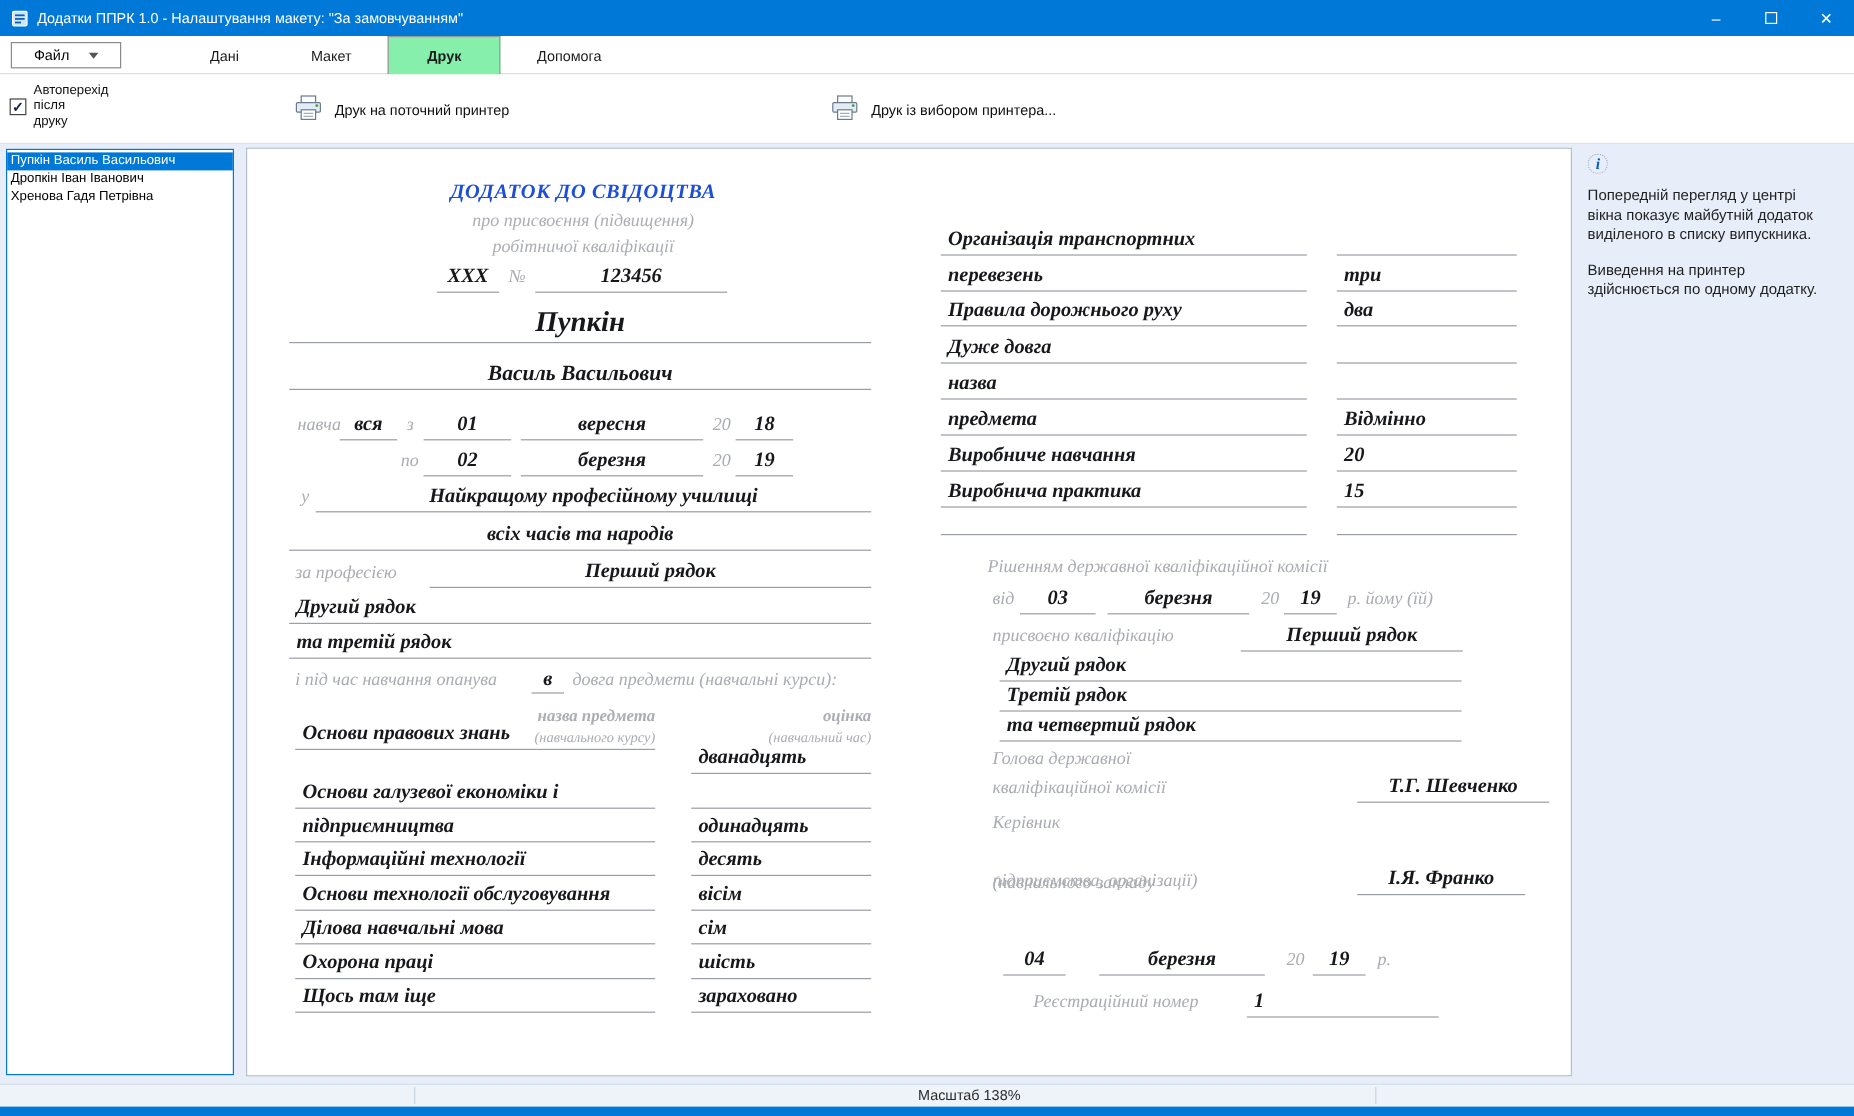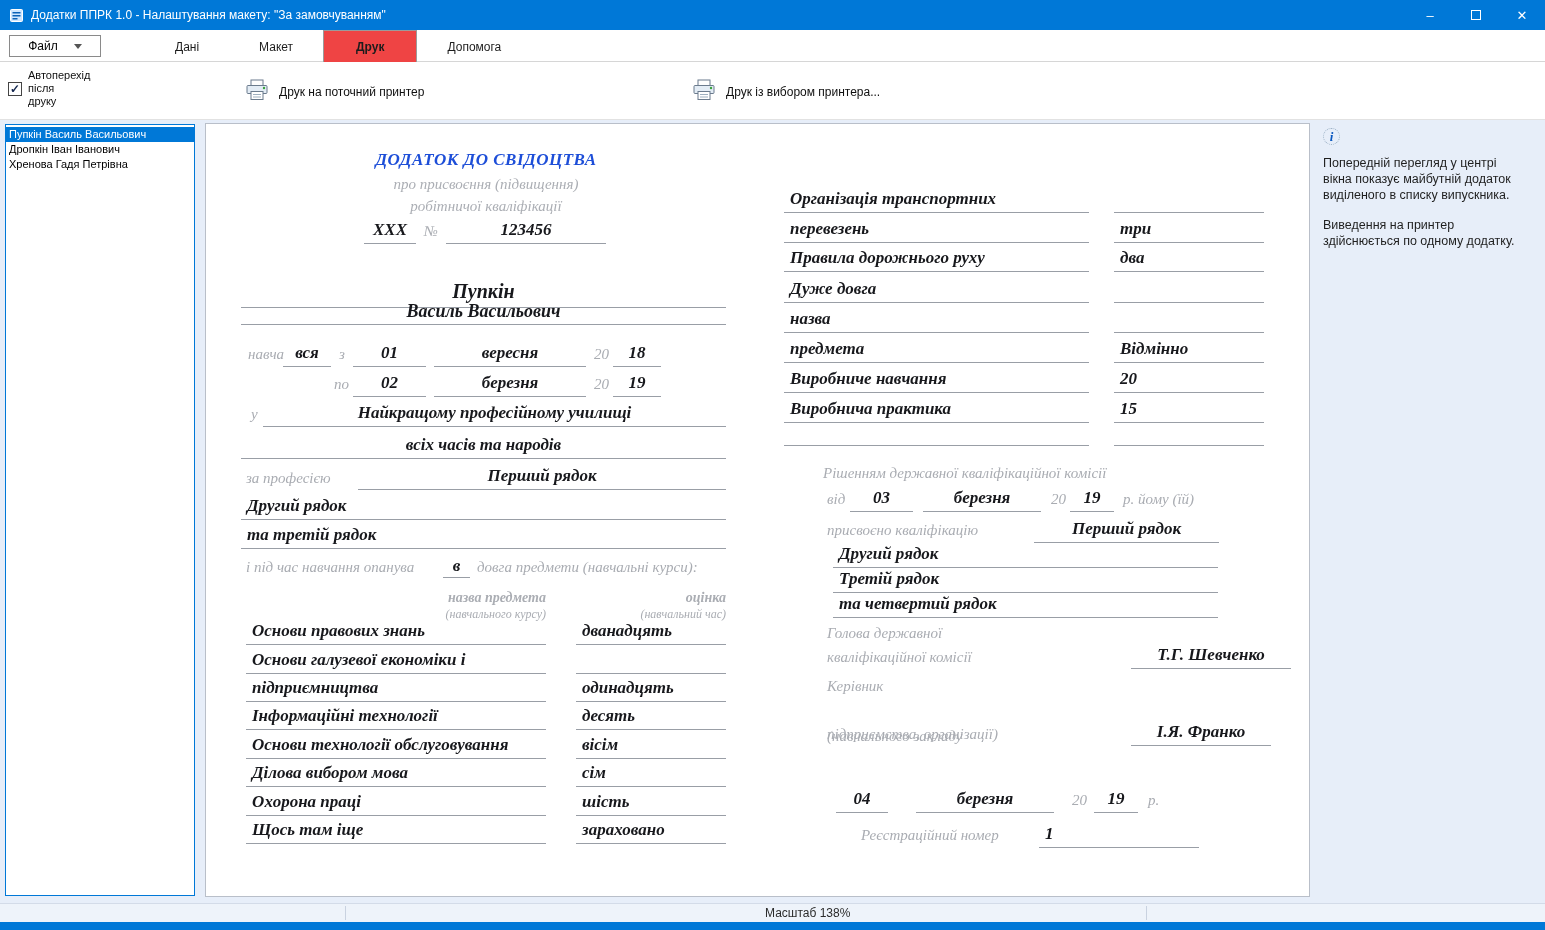--- a/index.html
+++ b/index.html
@@ -14,21 +14,21 @@
   .win-btns { margin-left:auto; display:flex; height:100%; }
   .win-btn { width:46px; height:100%; display:flex; align-items:center; justify-content:center; font-size:13px; color:#fff; cursor:default; }
   .max-glyph { width:10px; height:10px; border:1px solid #fff; display:inline-block; }
 
   
   .menubar { flex:0 0 32px; background:#fff; border-bottom:1px solid #d6d6d6; position:relative; }
   .file-combo { position:absolute; left:9px; top:5px; width:92px; height:22px; border:1px solid #8a8a8a; background:#fff; display:flex; align-items:center; justify-content:center; gap:16px; font-size:12px; }
   .combo-arrow { width:0; height:0; border-left:4px solid transparent; border-right:4px solid transparent; border-top:5px solid #555; }
   .tabs { position:absolute; left:145px; bottom:0; display:flex; align-items:flex-end; height:32px; }
   .tab { padding:9px 30px 7px; font-size:12px; color:#1c1c1c; }
-  .tab.active { font-weight:bold; background:#ef4444; border:1px solid #9b9b9b; border-bottom:none; margin-bottom:-1px; padding:9px 32px 8px; }
+  .tab.active { font-weight:bold; background:#86efac; border:1px solid #9b9b9b; border-bottom:none; margin-bottom:-1px; padding:9px 32px 8px; }
 
   
   .toolbar { flex:0 0 58px; background:#fff; border-bottom:1px solid #e2e2e2; position:relative; }
   .auto-group { position:absolute; left:8px; top:7px; display:flex; align-items:center; gap:6px; }
   .checkbox { width:14px; height:14px; border:1px solid #444; background:#fff; font-size:12px; line-height:12px; text-align:center; color:#12254d; font-weight:bold; }
   .auto-lines { font-size:11px; line-height:13px; color:#101010; }
   .tool-btn { position:absolute; top:13px; display:flex; align-items:center; gap:9px; font-size:12px; color:#101010; padding:4px 8px; background:transparent; border:none; }
   .tool-btn.current { left:236px; }
   .tool-btn.choose { left:683px; }
 
@@ -149,21 +149,21 @@
     <div class="doc">
 
       <div class="doc-title">ДОДАТОК ДО СВІДОЦТВА</div>
       <div class="doc-sub" style="top:52px">про присвоєння (підвищення)</div>
       <div class="doc-sub" style="top:74px">робітничої кваліфікації</div>
 
       <span class="fld" style="left:158px;top:93px;width:52px">XXX</span>
       <span class="glb" style="left:218px;top:99px">№</span>
       <span class="fld" style="left:240px;top:93px;width:160px">123456</span>
 
-      <span class="fld" style="left:35px;top:154px;width:485px;height:30px;font-size:20px">Пупкін</span>
+      <span class="fld" style="left:35px;top:132px;width:485px;height:30px;font-size:24px">Пупкін</span>
       <span class="fld" style="left:35px;top:174px;width:485px;font-size:18px">Василь Васильович</span>
 
       <span class="glb" style="left:42px;top:222px">навча</span>
       <span class="fld" style="left:77px;top:216px;width:48px">вся</span>
       <span class="glb" style="left:133px;top:222px">з</span>
       <span class="fld" style="left:147px;top:216px;width:73px">01</span>
       <span class="fld" style="left:228px;top:216px;width:152px">вересня</span>
       <span class="glb" style="left:388px;top:222px">20</span>
       <span class="fld" style="left:407px;top:216px;width:48px">18</span>
 
@@ -184,31 +184,31 @@
 
       <span class="glb" style="left:40px;top:435px">і під час навчання опанува</span>
       <span class="fld" style="left:237px;top:429px;width:27px;height:25px">в</span>
       <span class="glb" style="left:271px;top:435px">довга предмети (навчальні курси):</span>
 
       <span class="colh" style="left:40px;top:466px;width:300px;font-size:14px;font-weight:bold">назва предмета</span>
       <span class="colh" style="left:40px;top:483px;width:300px;font-size:12px">(навчального курсу)</span>
       <span class="colh" style="left:370px;top:466px;width:150px;font-size:14px;font-weight:bold">оцінка</span>
       <span class="colh" style="left:370px;top:483px;width:150px;font-size:12px">(навчальний час)</span>
 
-      <span class="fld ta-l" style="left:40px;top:494px;width:300px">Основи правових знань</span>
+      <span class="fld ta-l" style="left:40px;top:474px;width:300px">Основи правових знань</span>
       <span class="fld ta-l" style="left:370px;top:494px;width:150px">дванадцять</span>
       <span class="fld ta-l" style="left:40px;top:523px;width:300px">Основи галузевої економіки і</span>
       <span class="fld ta-l" style="left:370px;top:523px;width:150px"></span>
       <span class="fld ta-l" style="left:40px;top:551px;width:300px">підприємництва</span>
       <span class="fld ta-l" style="left:370px;top:551px;width:150px">одинадцять</span>
       <span class="fld ta-l" style="left:40px;top:579px;width:300px">Інформаційні технології</span>
       <span class="fld ta-l" style="left:370px;top:579px;width:150px">десять</span>
       <span class="fld ta-l" style="left:40px;top:608px;width:300px">Основи технології обслуговування</span>
       <span class="fld ta-l" style="left:370px;top:608px;width:150px">вісім</span>
-      <span class="fld ta-l" style="left:40px;top:636px;width:300px">Ділова вибором мова</span>
+      <span class="fld ta-l" style="left:40px;top:636px;width:300px">Ділова навчальні мова</span>
       <span class="fld ta-l" style="left:370px;top:636px;width:150px">сім</span>
       <span class="fld ta-l" style="left:40px;top:665px;width:300px">Охорона праці</span>
       <span class="fld ta-l" style="left:370px;top:665px;width:150px">шість</span>
       <span class="fld ta-l" style="left:40px;top:693px;width:300px">Щось там іще</span>
       <span class="fld ta-l" style="left:370px;top:693px;width:150px">зараховано</span>
 
       <span class="fld ta-l" style="left:578px;top:62px;width:305px">Організація транспортних</span>
       <span class="fld ta-l" style="left:908px;top:62px;width:150px"></span>
       <span class="fld ta-l" style="left:578px;top:92px;width:305px">перевезень</span>
       <span class="fld ta-l" style="left:908px;top:92px;width:150px">три</span>

